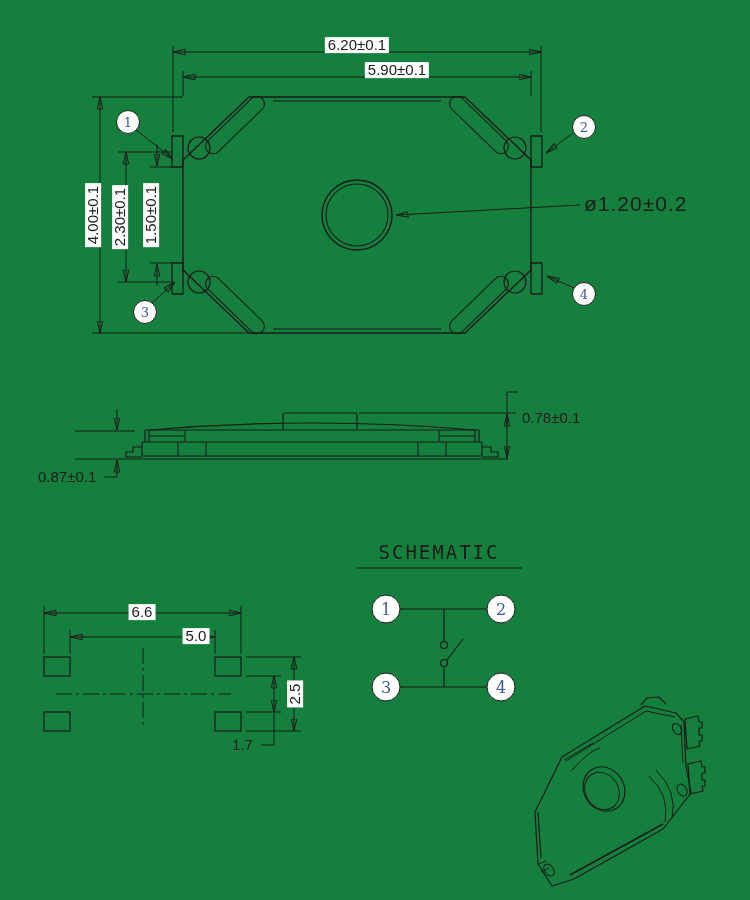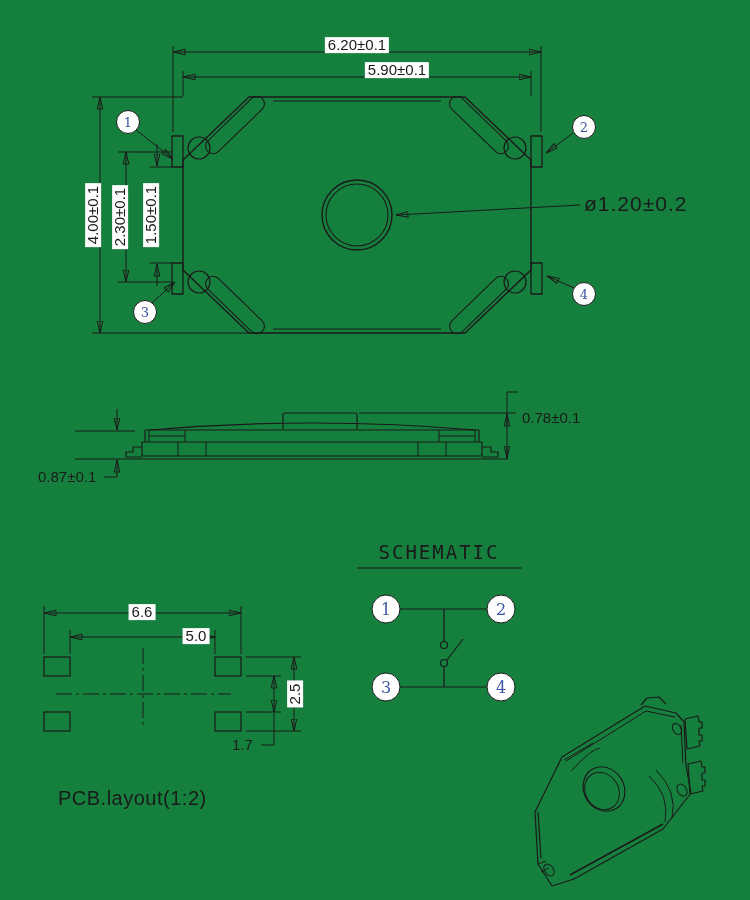--- a/index.html
+++ b/index.html
@@ -227,15 +227,14 @@
 <div class="schtitle" style="left:439px;top:552px;">SCHEMATIC</div>
 <div class="pincirc schpin" style="left:386px;top:609px;">1</div>
 <div class="pincirc schpin" style="left:501px;top:609px;">2</div>
 <div class="pincirc schpin" style="left:386px;top:687px;">3</div>
 <div class="pincirc schpin" style="left:501px;top:687px;">4</div>
 
 <div class="lbl ctr bgw" style="left:142px;top:612px;">6.6</div>
 <div class="lbl ctr bgw" style="left:152px;top:636px;margin-left:44px;">5.0</div>
 <div class="lbl vert bgw" style="left:295px;top:694px;">2.5</div>
 <div class="lbl" style="left:232px;top:737px;">1.7</div>
-<div class="caption" style="left:58px;top:787px;">PCB.layout(1:2)</div>
 
 </div>
 
 </body></html>

